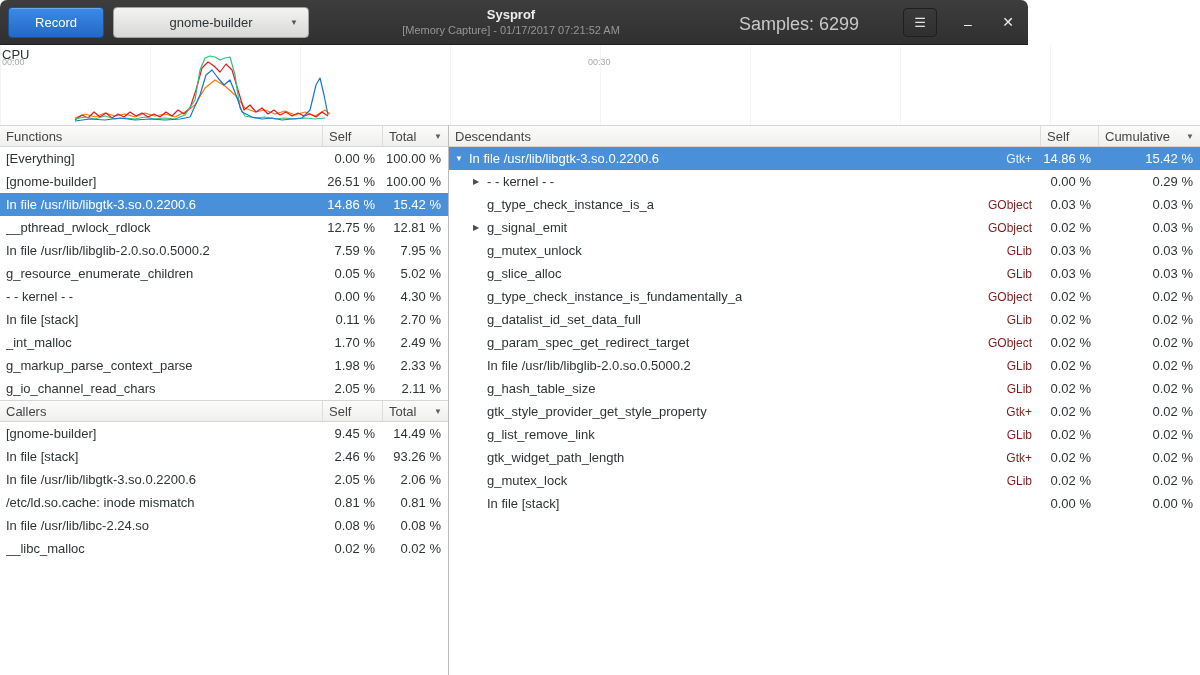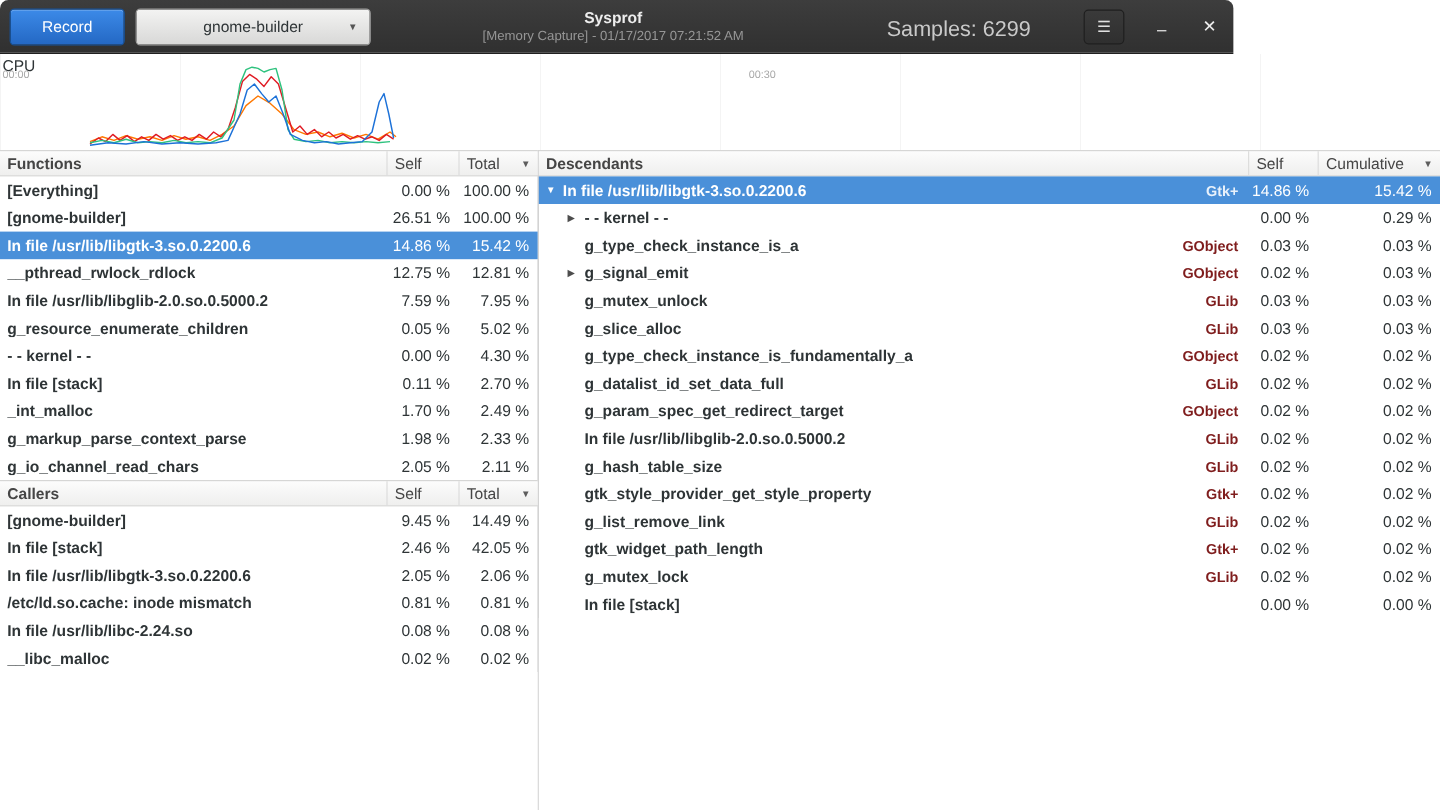--- a/index.html
+++ b/index.html
@@ -32,37 +32,37 @@
   .min-btn { right:48px; font-size:14px; line-height:26px; }
   .close-btn { right:8px; font-size:14px; line-height:22px; }
 
   
   .graph { position:absolute; top:45px; left:0; width:1200px; height:80px; background:#fff;
     background-image:linear-gradient(to right, rgba(0,0,0,.045) 1px, transparent 1px);
     background-size:150px 100%; }
   .graph svg { position:absolute; left:0; top:0; }
   .cpu-label { position:absolute; left:2px; top:2px; font-size:13px; color:#2e3436; }
   .time-label { position:absolute; font-size:9px; color:#a9a9a9; top:12px; }
-  .t0 { left:2px; } .t1 { left:624px; }
+  .t0 { left:2px; } .t1 { left:588px; }
 
   
   .content { position:absolute; top:125px; left:0; width:1200px; height:550px; display:flex; }
   .left-pane { width:449px; border-right:1px solid #bcbcbc; display:flex; flex-direction:column; background:#fff; }
   .right-pane { flex:1; display:flex; flex-direction:column; background:#fff; }
 
   .thead { display:flex; height:22px; flex-shrink:0;
     background:linear-gradient(#fcfcfc,#efefee);
     border-top:1px solid #d6d6d5; border-bottom:1px solid #d6d6d5; }
   .th { display:flex; align-items:center; padding:0 6px; font-size:13px; color:#454545;
     white-space:nowrap; overflow:hidden; }
   .th + .th { border-left:1px solid #dddddc; }
   .th.sorted { justify-content:space-between; }
   .sort-arrow { font-size:8px; color:#5d5d5d; margin-left:4px; }
 
-  .th.cname, .cell.cname { flex:1; min-width:0;font-weight:bold; }
+  .th.cname, .cell.cname { flex:1; min-width:0; }
   .w-self  { width:60px; flex-shrink:0; }
   .w-total { width:66px; flex-shrink:0; }
   .w-dself { width:58px; flex-shrink:0; }
   .w-cum   { width:102px; flex-shrink:0; }
 
   .trow { display:flex; height:23px; align-items:center; cursor:default; }
   .trow.selected { background:#4a90d9; color:#ffffff; }
   .cell { white-space:nowrap; overflow:hidden; }
   .cell.cname { padding:0 6px; display:flex; align-items:center; }
   .cell.num { text-align:right; padding-right:7px; font-size:13px; }
@@ -222,21 +222,21 @@
               <span class="fname">[gnome-builder]</span>
             </span>
             <span class="cell num w-self">9.45 %</span>
             <span class="cell num w-total">14.49 %</span>
           </div>
           <div class="trow">
             <span class="cell cname">
               <span class="fname">In file [stack]</span>
             </span>
             <span class="cell num w-self">2.46 %</span>
-            <span class="cell num w-total">42.05 %</span>
+            <span class="cell num w-total">93.26 %</span>
           </div>
           <div class="trow">
             <span class="cell cname">
               <span class="fname">In file /usr/lib/libgtk-3.so.0.2200.6</span>
             </span>
             <span class="cell num w-self">2.05 %</span>
             <span class="cell num w-total">2.06 %</span>
           </div>
           <div class="trow">
             <span class="cell cname">

